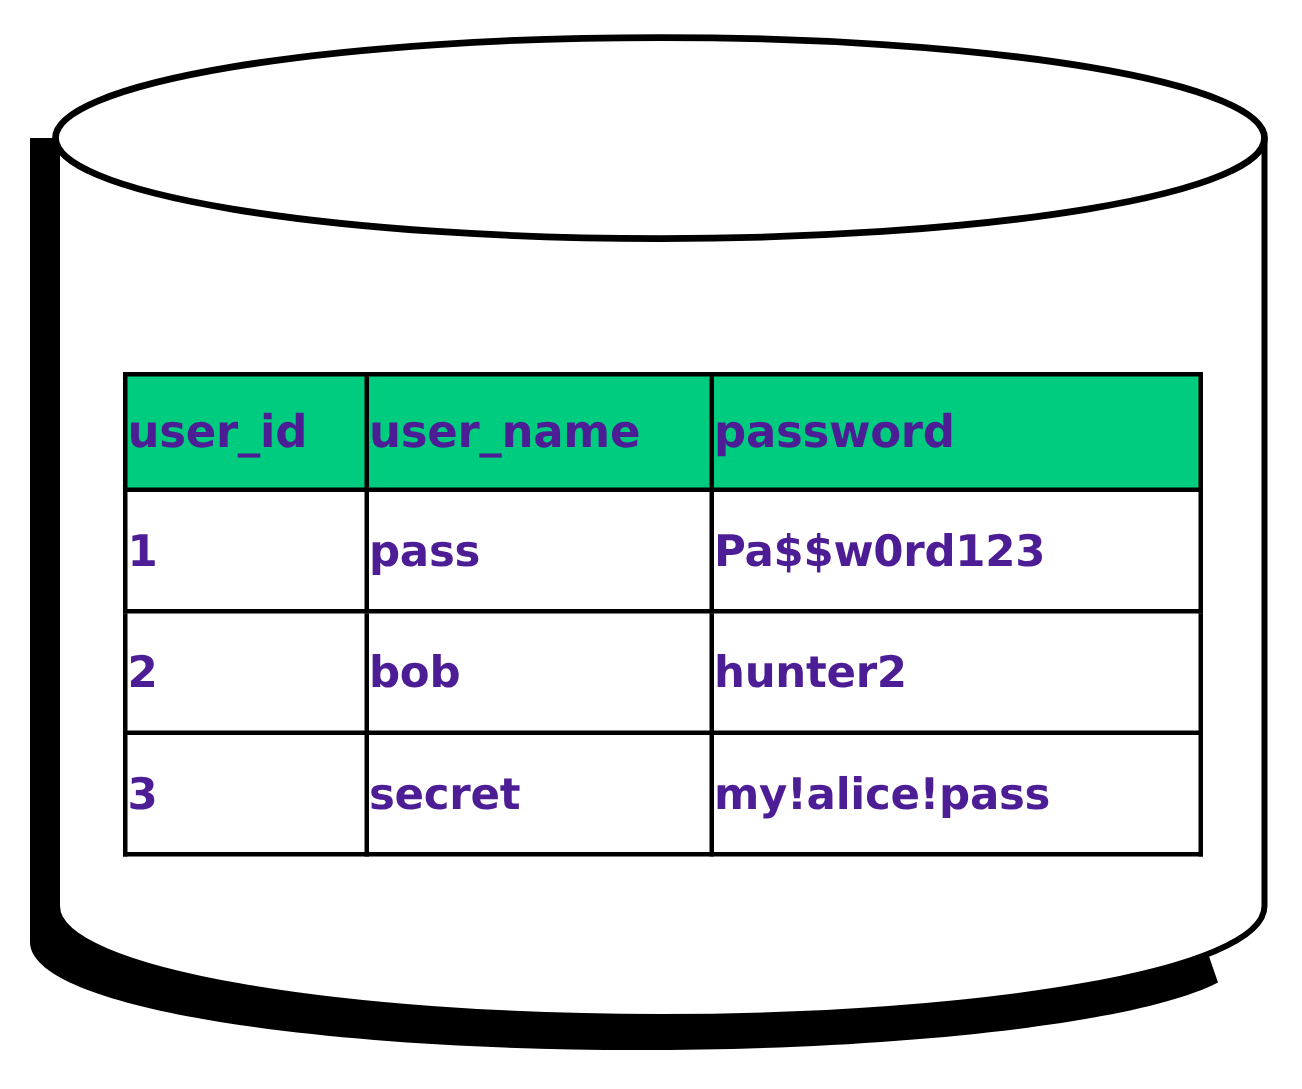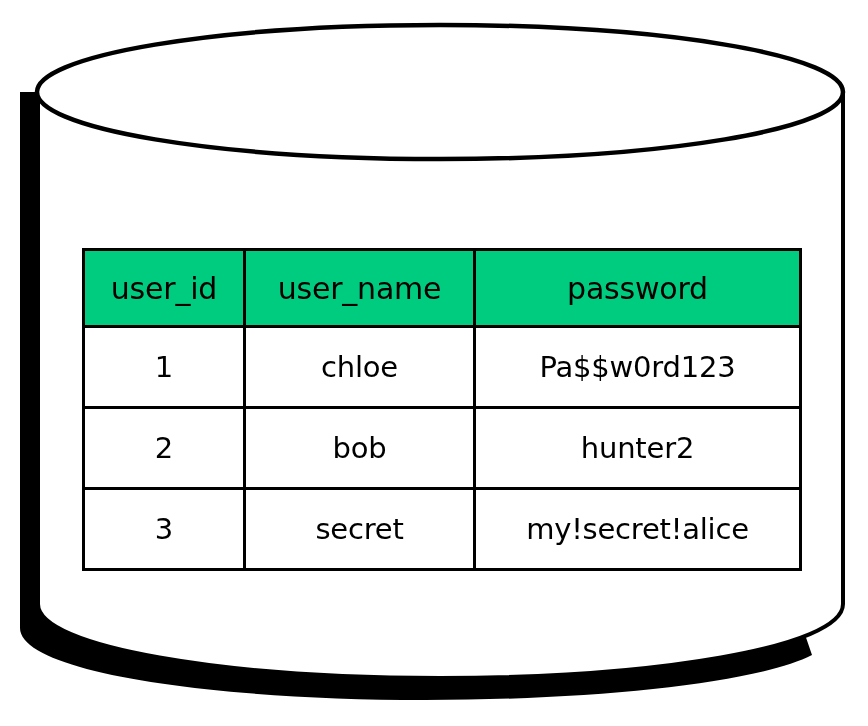--- a/index.html
+++ b/index.html
@@ -44,25 +44,25 @@
     position: absolute;
     left: 82px;
     top: 248px;
     width: 708px;
     border-collapse: collapse;
     table-layout: fixed;
     font-family: "DejaVu Sans", sans-serif;
   }
   #records-table td, #records-table th {
     border: 3px solid #000000;
-    text-align: center;
+    text-align: left;
     vertical-align: middle;
     padding: 0;
-    font-weight: normal;
-    color: #000000;
+    font-weight: bold;
+    color: #4c1d95;
     letter-spacing: -0.2px;
   }
   #records-table thead th {
     background: #00cc80;
     height: 74px;
     font-size: 30px;
   }
   #records-table tbody td {
     background: #ffffff;
     height: 78px;
@@ -104,29 +104,29 @@
     <thead>
       <tr>
         <th class="col-id">user_id</th>
         <th class="col-name">user_name</th>
         <th class="col-pass">password</th>
       </tr>
     </thead>
     <tbody>
       <tr>
         <td class="col-id">1</td>
-        <td class="col-name">chloe</td>
+        <td class="col-name">pass</td>
         <td class="col-pass">Pa$$w0rd123</td>
       </tr>
       <tr>
         <td class="col-id">2</td>
         <td class="col-name">bob</td>
         <td class="col-pass">hunter2</td>
       </tr>
       <tr>
         <td class="col-id">3</td>
         <td class="col-name">secret</td>
-        <td class="col-pass">my!secret!alice</td>
+        <td class="col-pass">my!alice!pass</td>
       </tr>
     </tbody>
   </table>
 
 </div>
 
 </body></html>

